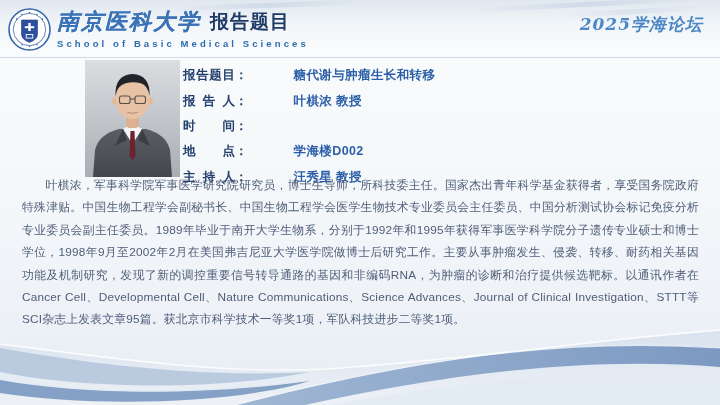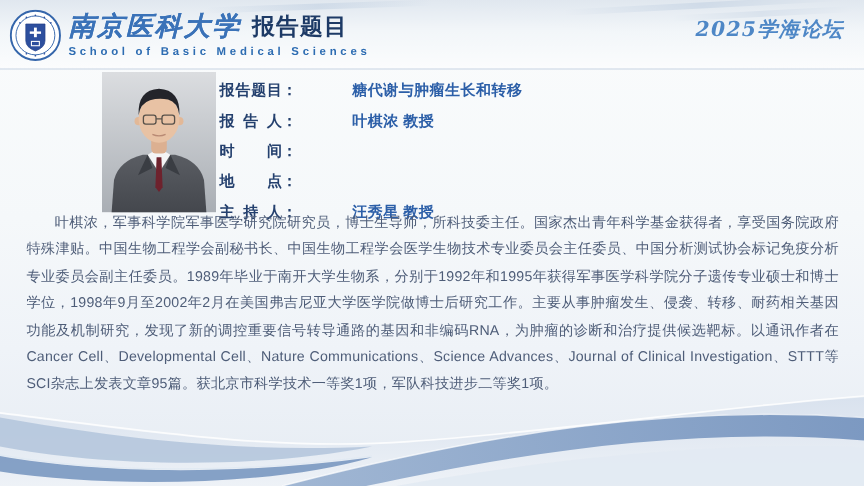--- a/index.html
+++ b/index.html
@@ -136,20 +136,21 @@
         <span class="info-colon">：</span>
       <span class="info-value">叶棋浓 教授</span>
     </div>
     <div class="info-row">
       <span class="info-label">时间</span>
         <span class="info-colon">：</span>
     </div>
     <div class="info-row">
       <span class="info-label">地点</span>
         <span class="info-colon">：</span>
+      <span class="info-value">学海楼D002</span>
     </div>
     <div class="info-row">
       <span class="info-label">主持人</span>
         <span class="info-colon">：</span>
       <span class="info-value">汪秀星 教授</span>
     </div>
   </div>
 
   <div class="bio">叶棋浓，军事科学院军事医学研究院研究员，博士生导师，所科技委主任。国家杰出青年科学基金获得者，享受国务院政府特殊津贴。中国生物工程学会副秘书长、中国生物工程学会医学生物技术专业委员会主任委员、中国分析测试协会标记免疫分析专业委员会副主任委员。1989年毕业于南开大学生物系，分别于1992年和1995年获得军事医学科学院分子遗传专业硕士和博士学位，1998年9月至2002年2月在美国弗吉尼亚大学医学院做博士后研究工作。主要从事肿瘤发生、侵袭、转移、耐药相关基因功能及机制研究，发现了新的调控重要信号转导通路的基因和非编码RNA，为肿瘤的诊断和治疗提供候选靶标。以通讯作者在Cancer Cell、Developmental Cell、Nature Communications、Science Advances、Journal of Clinical Investigation、STTT等SCI杂志上发表文章95篇。获北京市科学技术一等奖1项，军队科技进步二等奖1项。</div>
 

